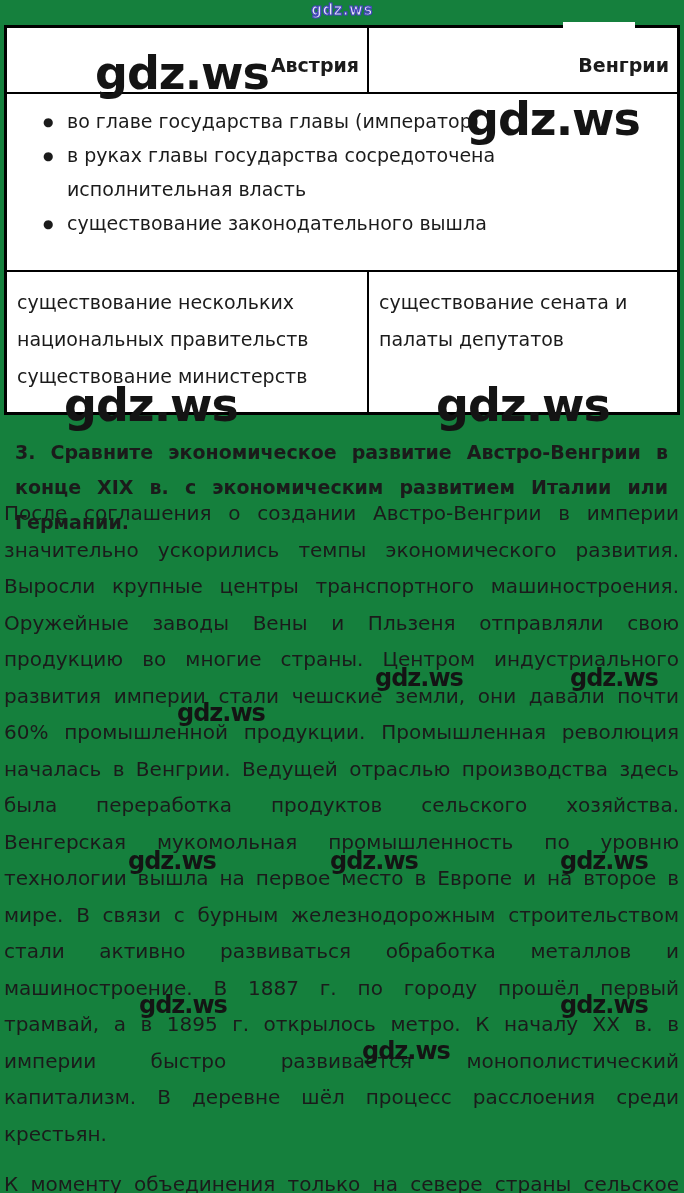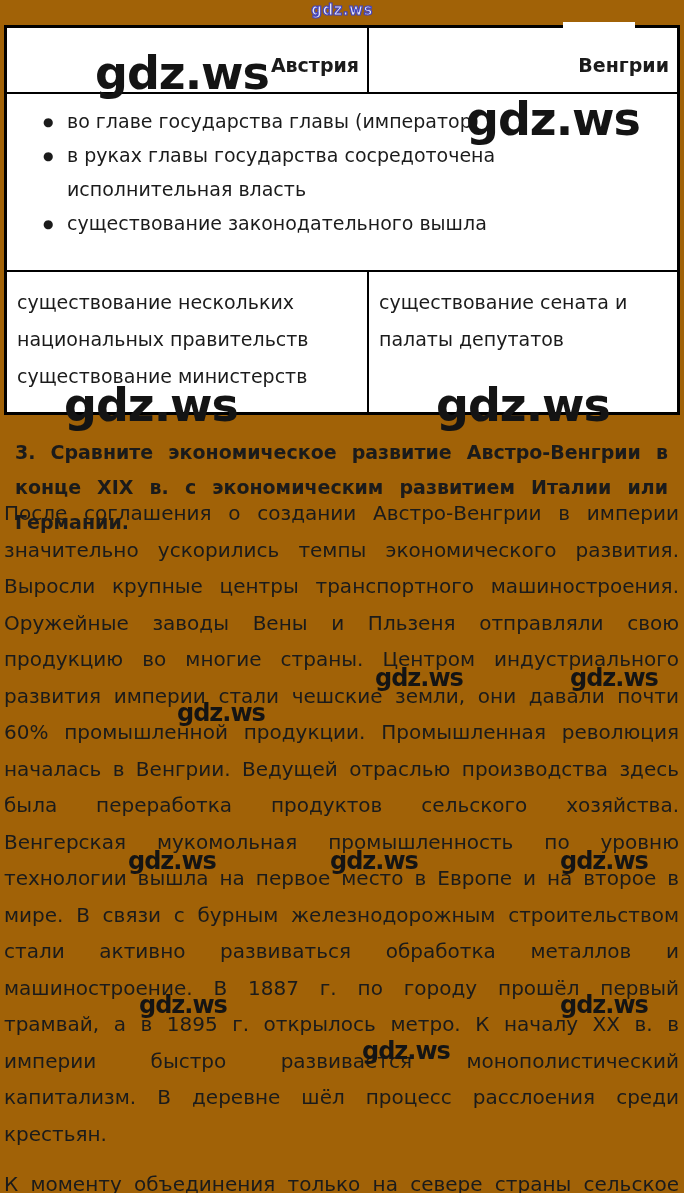--- a/index.html
+++ b/index.html
@@ -1,20 +1,20 @@
 <!DOCTYPE html>
 <html><head>
 <meta charset="utf-8">
 <style>
   html, body { margin: 0; padding: 0; background: #ffffff; }
   .page {
     position: relative;
     width: 684px;
     height: 1193px;
-    background: #a16207;
+    background: #15803d;
     overflow: hidden;
     font-family: "DejaVu Sans", sans-serif;
     color: #1b1b1b;
   }
 
   
   .wm-top {
     position: absolute;
     top: 1px;
     left: 50%;

